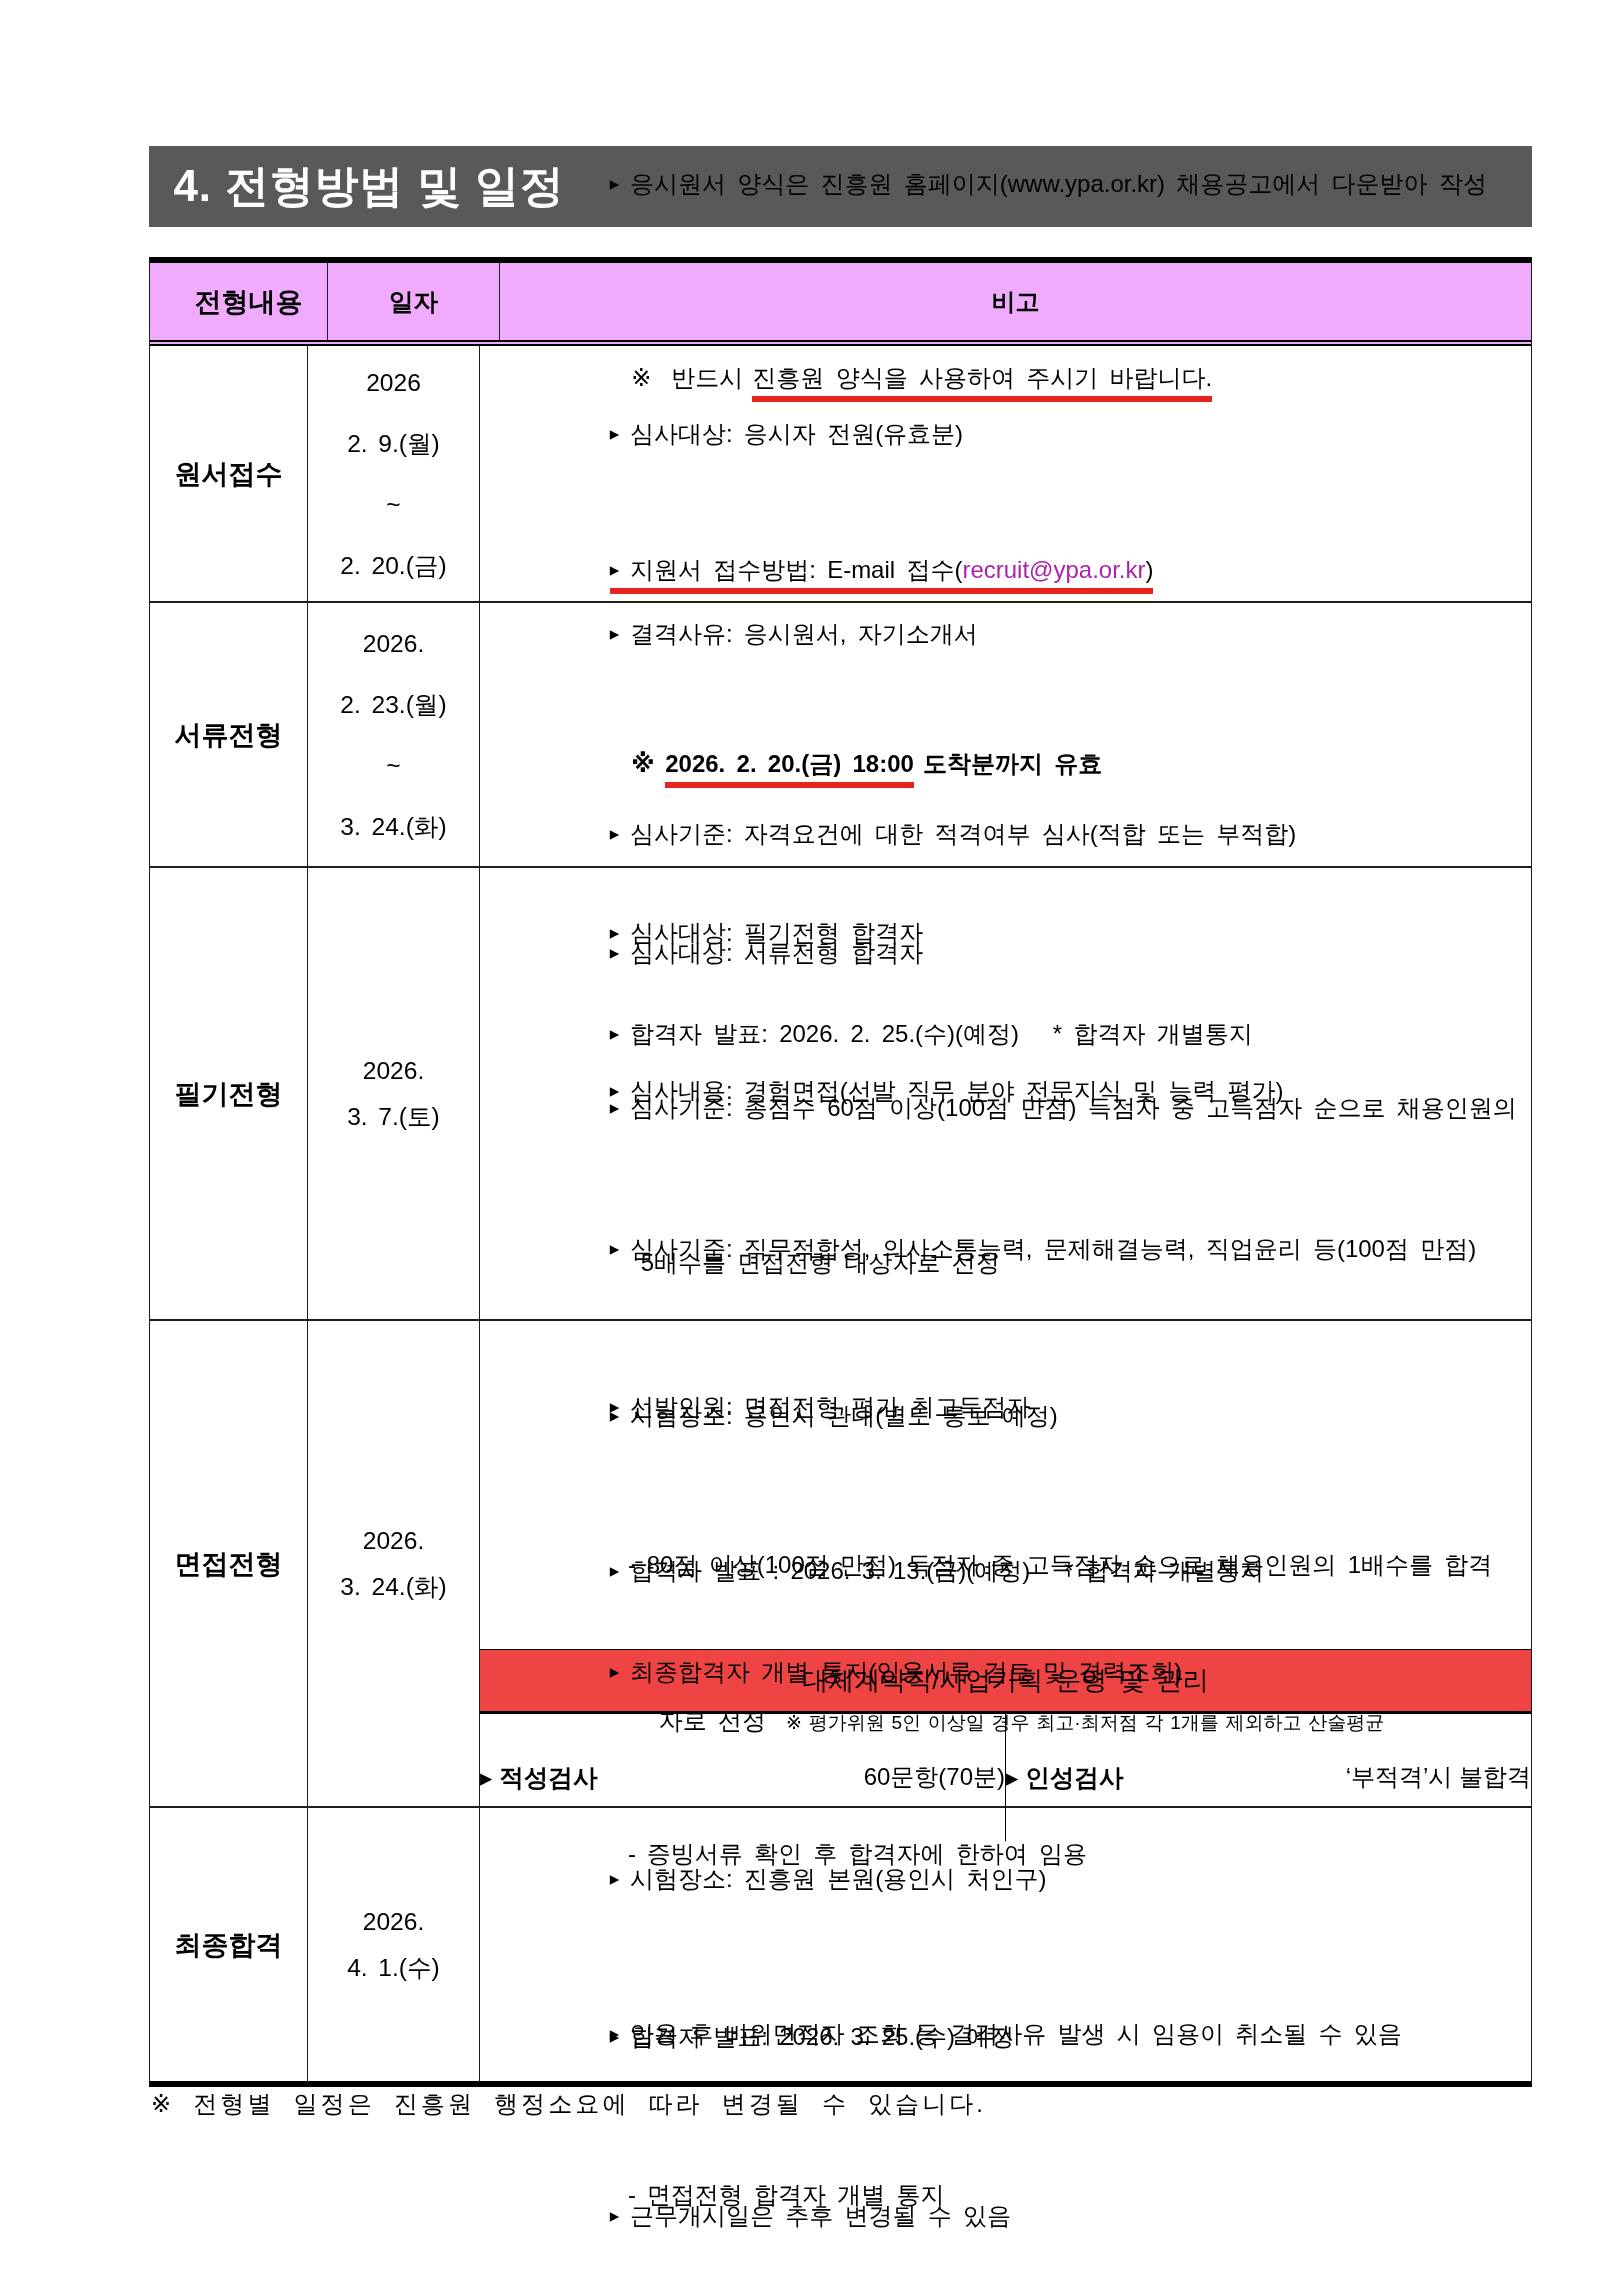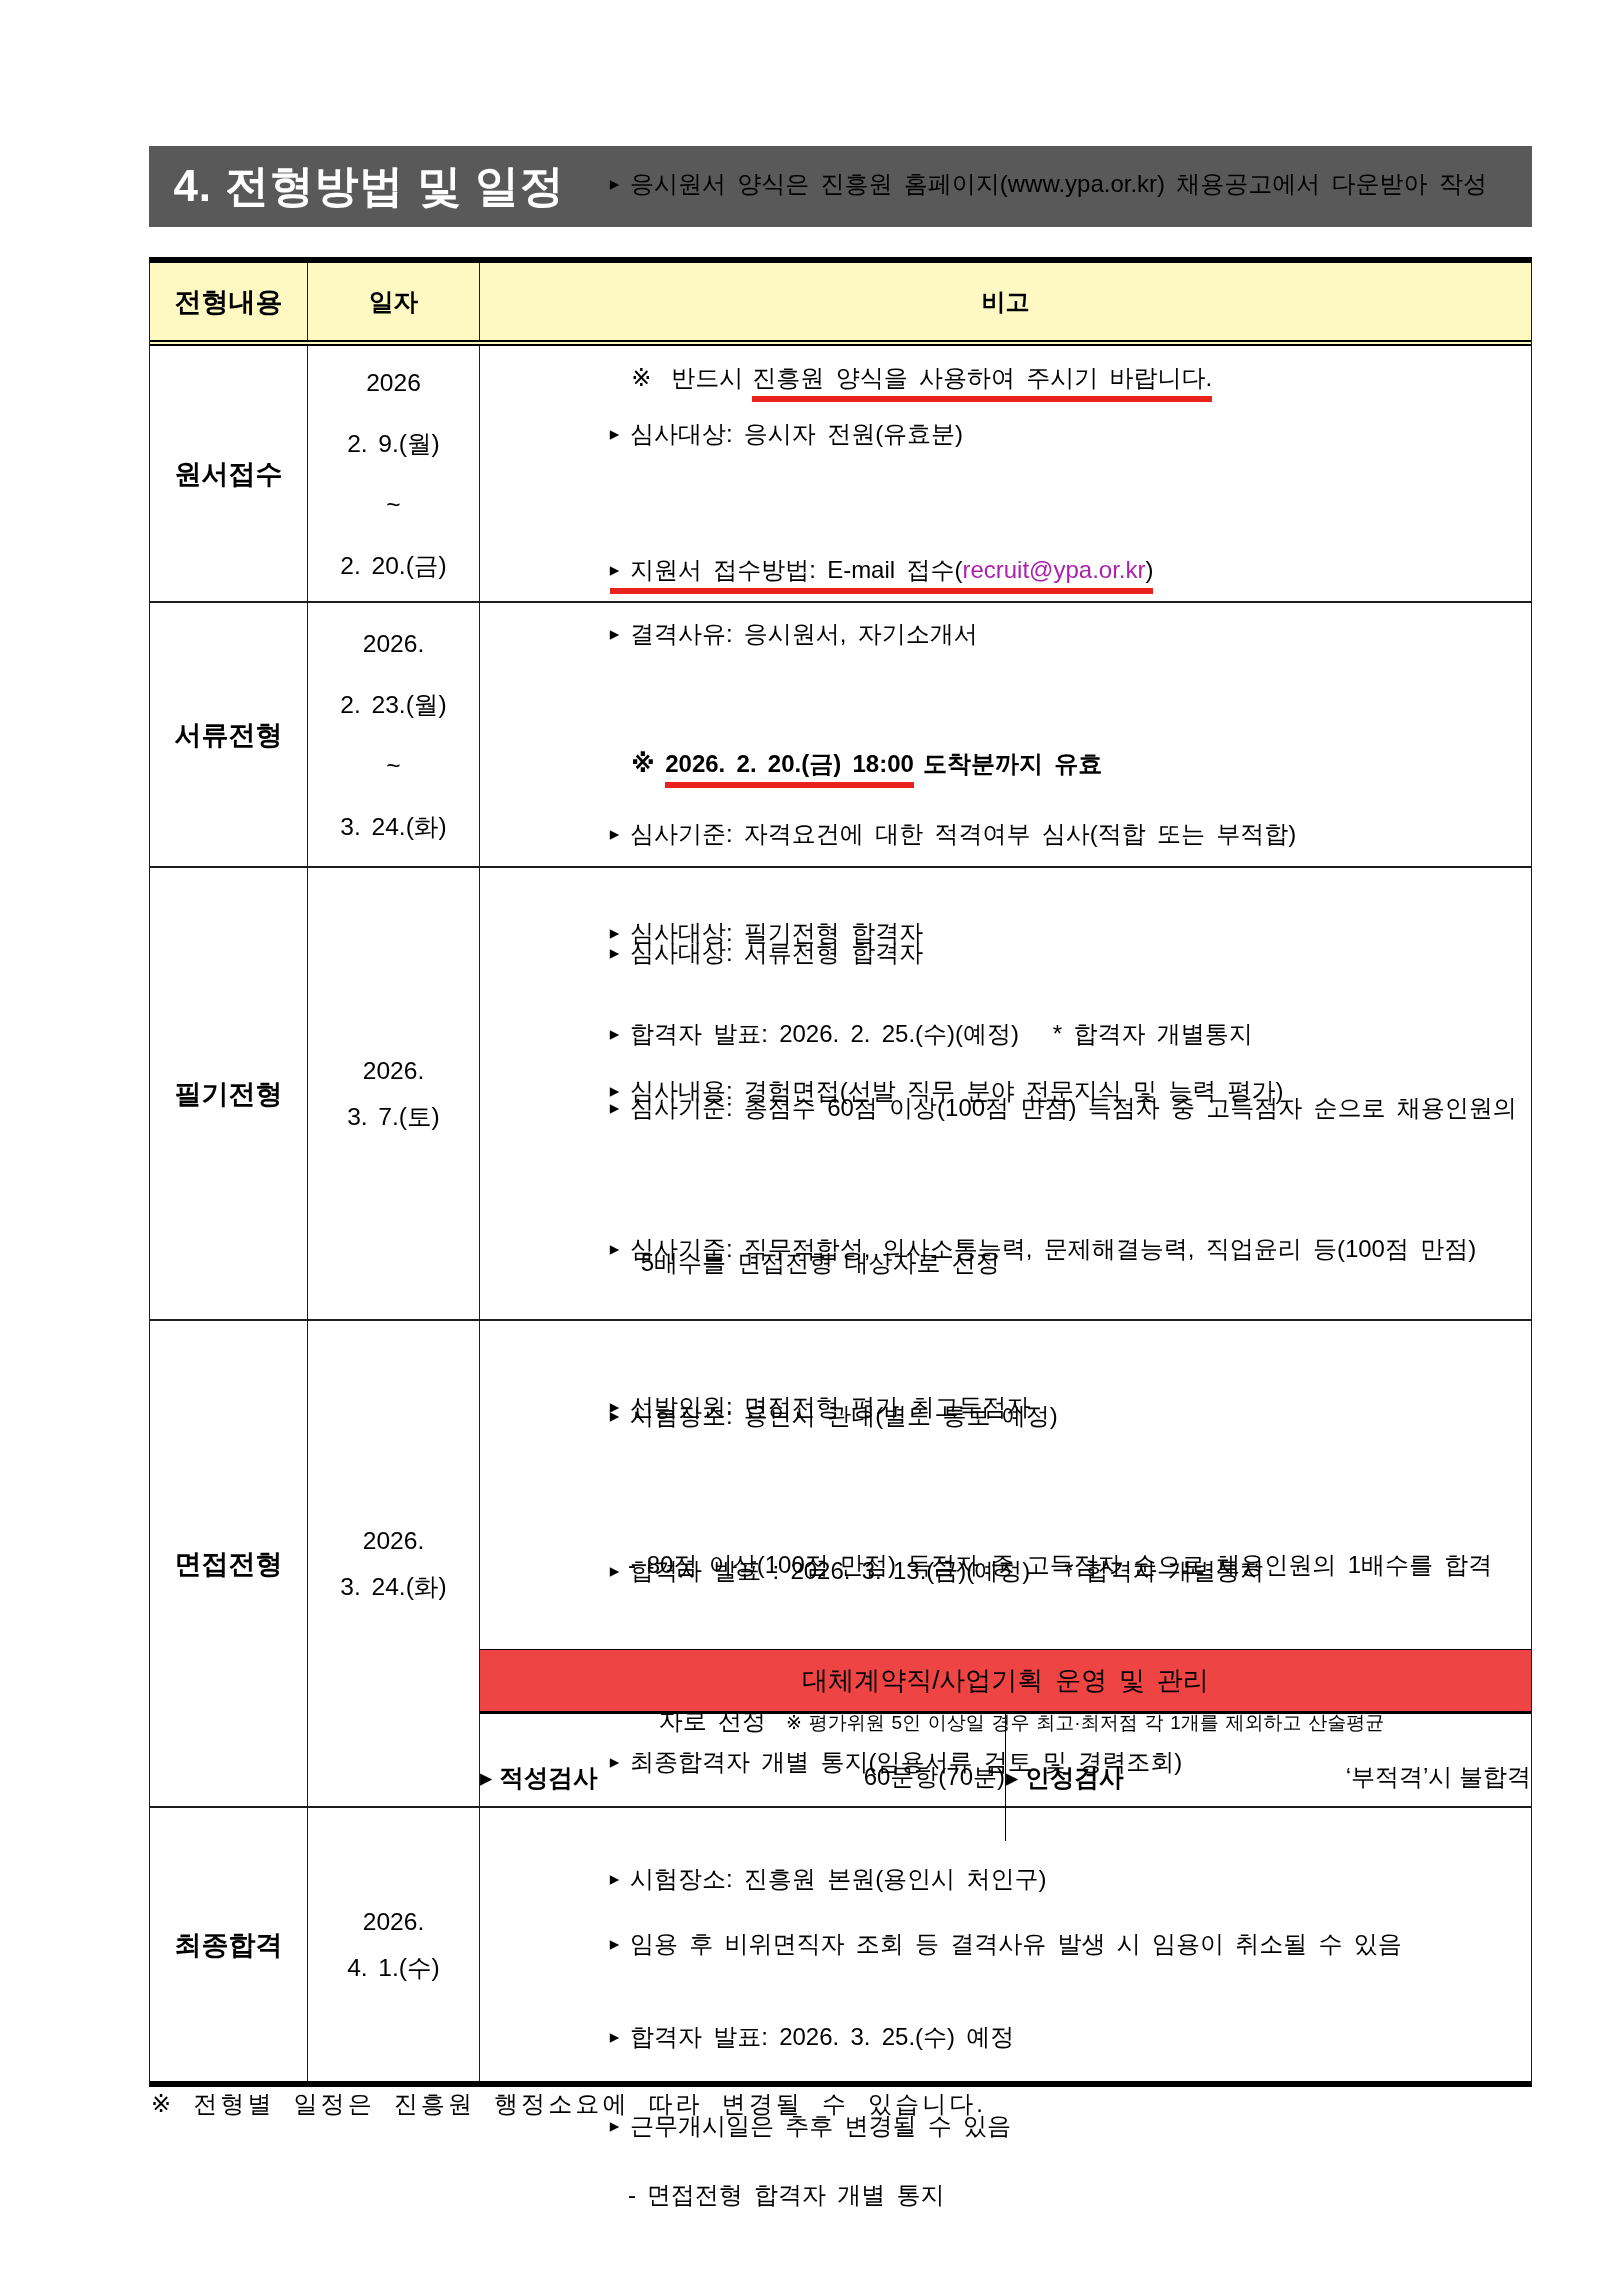--- a/index.html
+++ b/index.html
@@ -17,23 +17,23 @@
     font-size:44px; font-weight:bold; letter-spacing:0.8px;
   }
   
   .doc-table {
     position:absolute; left:113px; top:257px; width:1383px;
     border-top:6.1px solid #000; border-bottom:6.1px solid #000;
     border-left:1.5px solid #1d1d1d; border-right:1.5px solid #1d1d1d;
     box-sizing:border-box;
   }
   .thead {
-    display:flex; height:77px; background:#fef9c3;
+    display:flex; height:77px; background:#f0abfc;
     border-bottom:6.1px double #000; box-sizing:content-box;
-    font-weight:bold; font-size:25px;
+    font-weight:bold; font-size:25px;padding-left:20px;
   }
   .thead .hc { display:flex; align-items:center; justify-content:center; }
   .trow { display:flex; border-bottom:2.3px solid #1d1d1d; box-sizing:border-box; }
   .trow.last { border-bottom:none; }
   .cell-name {
     width:158px; flex:none; display:flex; align-items:center; justify-content:center;
     font-weight:bold; font-size:27px; border-right:1.5px solid #1d1d1d; box-sizing:border-box;
   }
   .cell-date {
     width:172px; flex:none; display:flex; flex-direction:column;
@@ -237,20 +237,23 @@
     <div class="trow r5 last">
       <div class="cell-name">최종합격</div>
       <div class="cell-date dates-2">
         <div class="dl">2026.</div>
         <div class="dl">4. 1.(수)</div>
       </div>
       <div class="cell-remarks">
         <div class="line">
           <span class="mk tri">▸</span><span>최종합격자 개별 통지(임용서류 검토 및 경력조회)</span>
         </div>
+        <div class="line ind-d">
+          <span class="mk">-</span><span>증빙서류 확인 후 합격자에 한하여 임용</span>
+        </div>
         <div class="line">
           <span class="mk tri">▸</span><span>임용 후 비위면직자 조회 등 결격사유 발생 시 임용이 취소될 수 있음</span>
         </div>
         <div class="line">
           <span class="mk tri">▸</span><span>근무개시일은 추후 변경될 수 있음</span>
         </div>
       </div>
     </div>
 
   </div>

